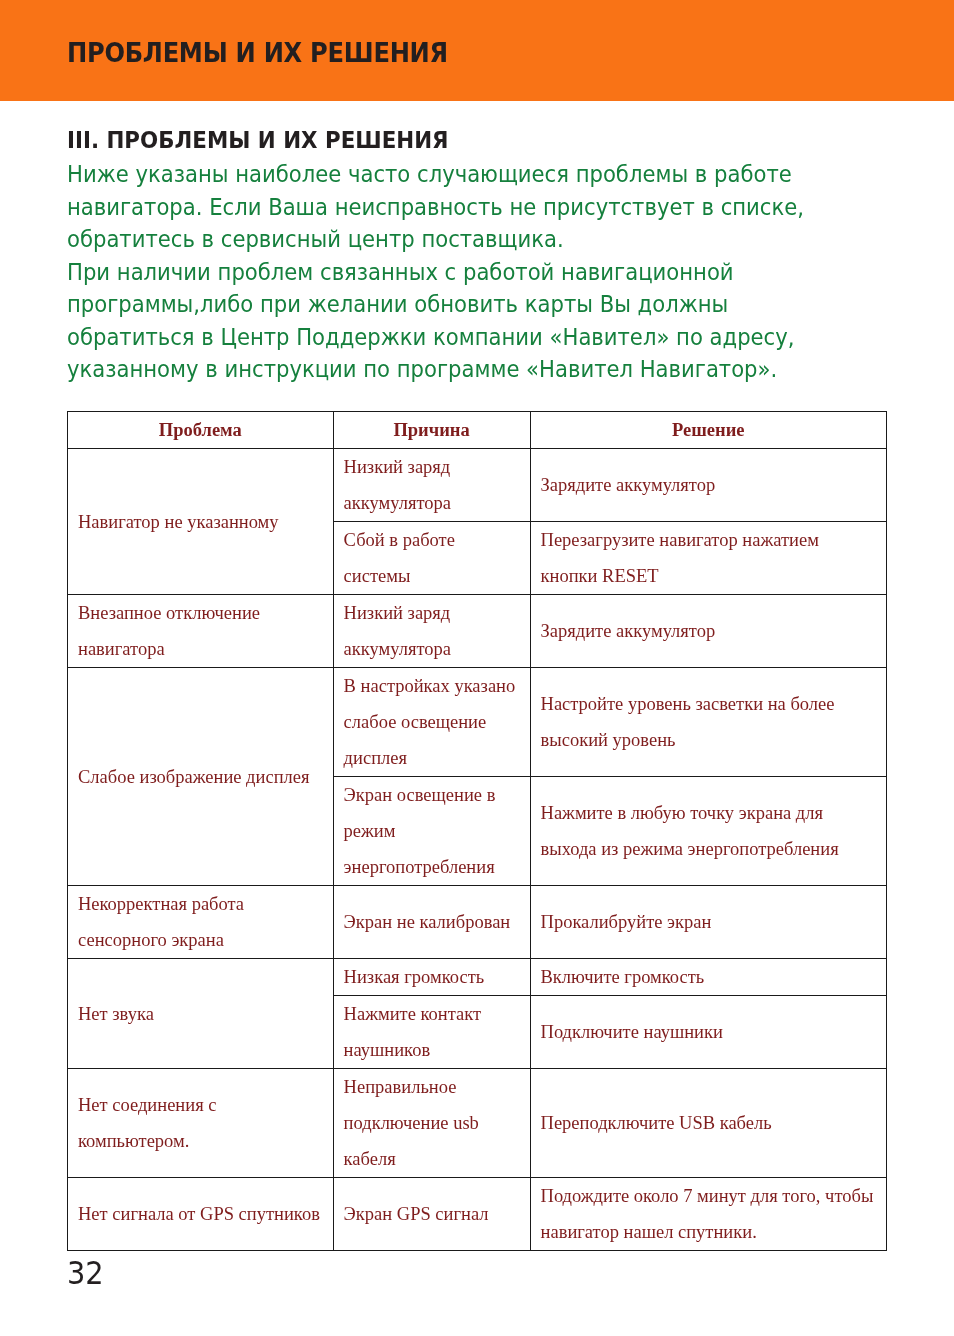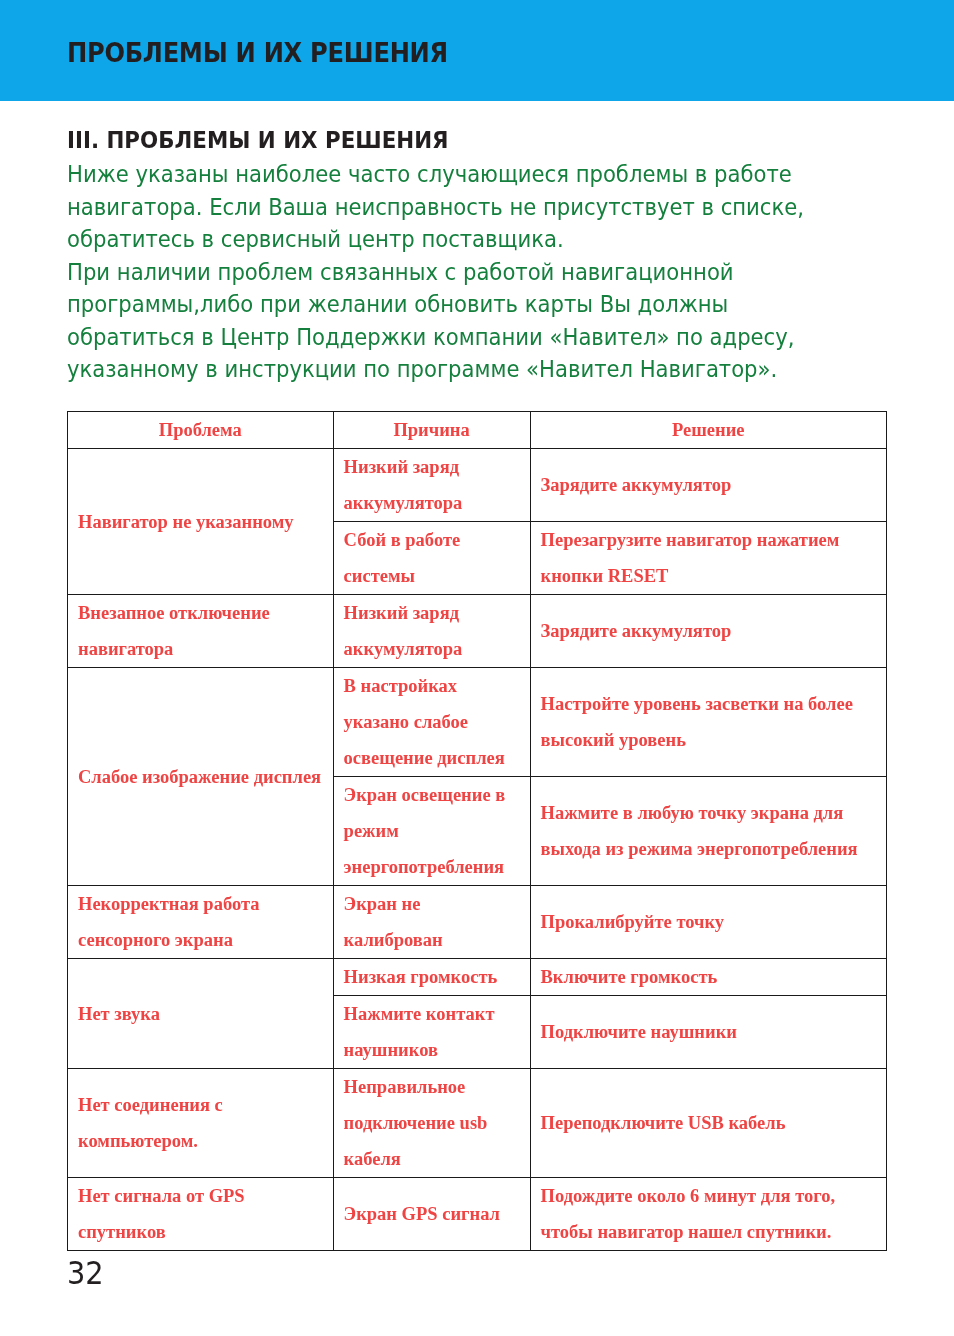--- a/index.html
+++ b/index.html
@@ -1,19 +1,19 @@
 <!DOCTYPE html>
 <html><head>
 <meta charset="utf-8">
 <style>
   html, body { margin: 0; padding: 0; background: #ffffff; }
   body { width: 954px; height: 1336px; position: relative; overflow: hidden; }
   .header-band {
     position: absolute; left: 0; top: 0; width: 954px; height: 101px;
-    background: #0ea5e9;
+    background: #f97316;
   }
   .header-title {
     position: absolute; left: 67px; top: 38px;
     font-family: "DejaVu Sans", sans-serif; font-weight: bold;
     font-size: 26px; color: #231f20; letter-spacing: -0.3px;
     transform: scaleX(0.93); transform-origin: left top;
     white-space: nowrap;
   }
   .section-title {
     position: absolute; left: 67px; top: 127px;
@@ -24,33 +24,33 @@
   .intro {
     position: absolute; left: 67px; top: 158px; width: 830px;
     font-family: "DejaVu Sans", sans-serif; font-size: 23.5px;
     line-height: 32.5px; color: #15803d;
   }
   .intro p { margin: 0; white-space: nowrap; transform: scaleX(0.9); transform-origin: left top; }
 
   table.trouble {
     position: absolute; left: 67px; top: 411px;
     width: 820px; border-collapse: collapse;
-    font-family: "Liberation Serif", serif; font-size: 18.5px; color: #ef4444;
+    font-family: "Liberation Serif", serif; font-size: 18.5px; color: #7f1d1d;
   }
   table.trouble td, table.trouble th {
     border: 1.5px solid #1a1a1a; vertical-align: middle;
     padding: 0 10px; line-height: 36px; text-align: left;
   }
   table.trouble th {
     font-weight: bold; text-align: center; height: 36px; font-size: 18.5px;
   }
   col.c1 { width: 266px; }
   col.c2 { width: 197px; }
   col.c3 { width: 357px; }
-  td.just { text-align: justify; text-align-last: left; font-weight: bold; }
+  td.just { text-align: justify; text-align-last: left; }
 
   .page-number {
     position: absolute; left: 67px; top: 1254px;
     font-family: "DejaVu Sans", sans-serif; font-size: 32px; color: #231f20;
     transform: scaleX(0.9); transform-origin: left top;
   }
 </style>
 </head>
 <body>
 
@@ -107,21 +107,21 @@
       <td class="just">Настройте уровень засветки на более высокий уровень</td>
     </tr>
     <tr>
       <td class="just" style="height:108px">Экран освещение в режим энергопотребления</td>
       <td class="just">Нажмите в любую точку экрана для выхода из режима энергопотребления</td>
     </tr>
 
     <tr>
       <td class="just">Некорректная работа сенсорного экрана</td>
       <td class="just" style="height:72px">Экран не калиброван</td>
-      <td class="just">Прокалибруйте точку</td>
+      <td class="just">Прокалибруйте экран</td>
     </tr>
 
     <tr>
       <td rowspan="2" class="just">Нет звука</td>
       <td class="just" style="height:36px">Низкая громкость</td>
       <td class="just">Включите громкость</td>
     </tr>
     <tr>
       <td class="just" style="height:72px">Нажмите контакт наушников</td>
       <td class="just">Подключите наушники</td>
@@ -129,18 +129,18 @@
 
     <tr>
       <td class="just">Нет соединения с компьютером.</td>
       <td class="just" style="height:108px">Неправильное подключение usb кабеля</td>
       <td class="just">Переподключите USB кабель</td>
     </tr>
 
     <tr>
       <td class="just">Нет сигнала от GPS спутников</td>
       <td class="just" style="height:72px">Экран GPS сигнал</td>
-      <td class="just">Подождите около 6 минут для того, чтобы навигатор нашел спутники.</td>
+      <td class="just">Подождите около 7 минут для того, чтобы навигатор нашел спутники.</td>
     </tr>
   </tbody>
 </table>
 
 <div class="page-number">32</div>
 
 </body></html>

